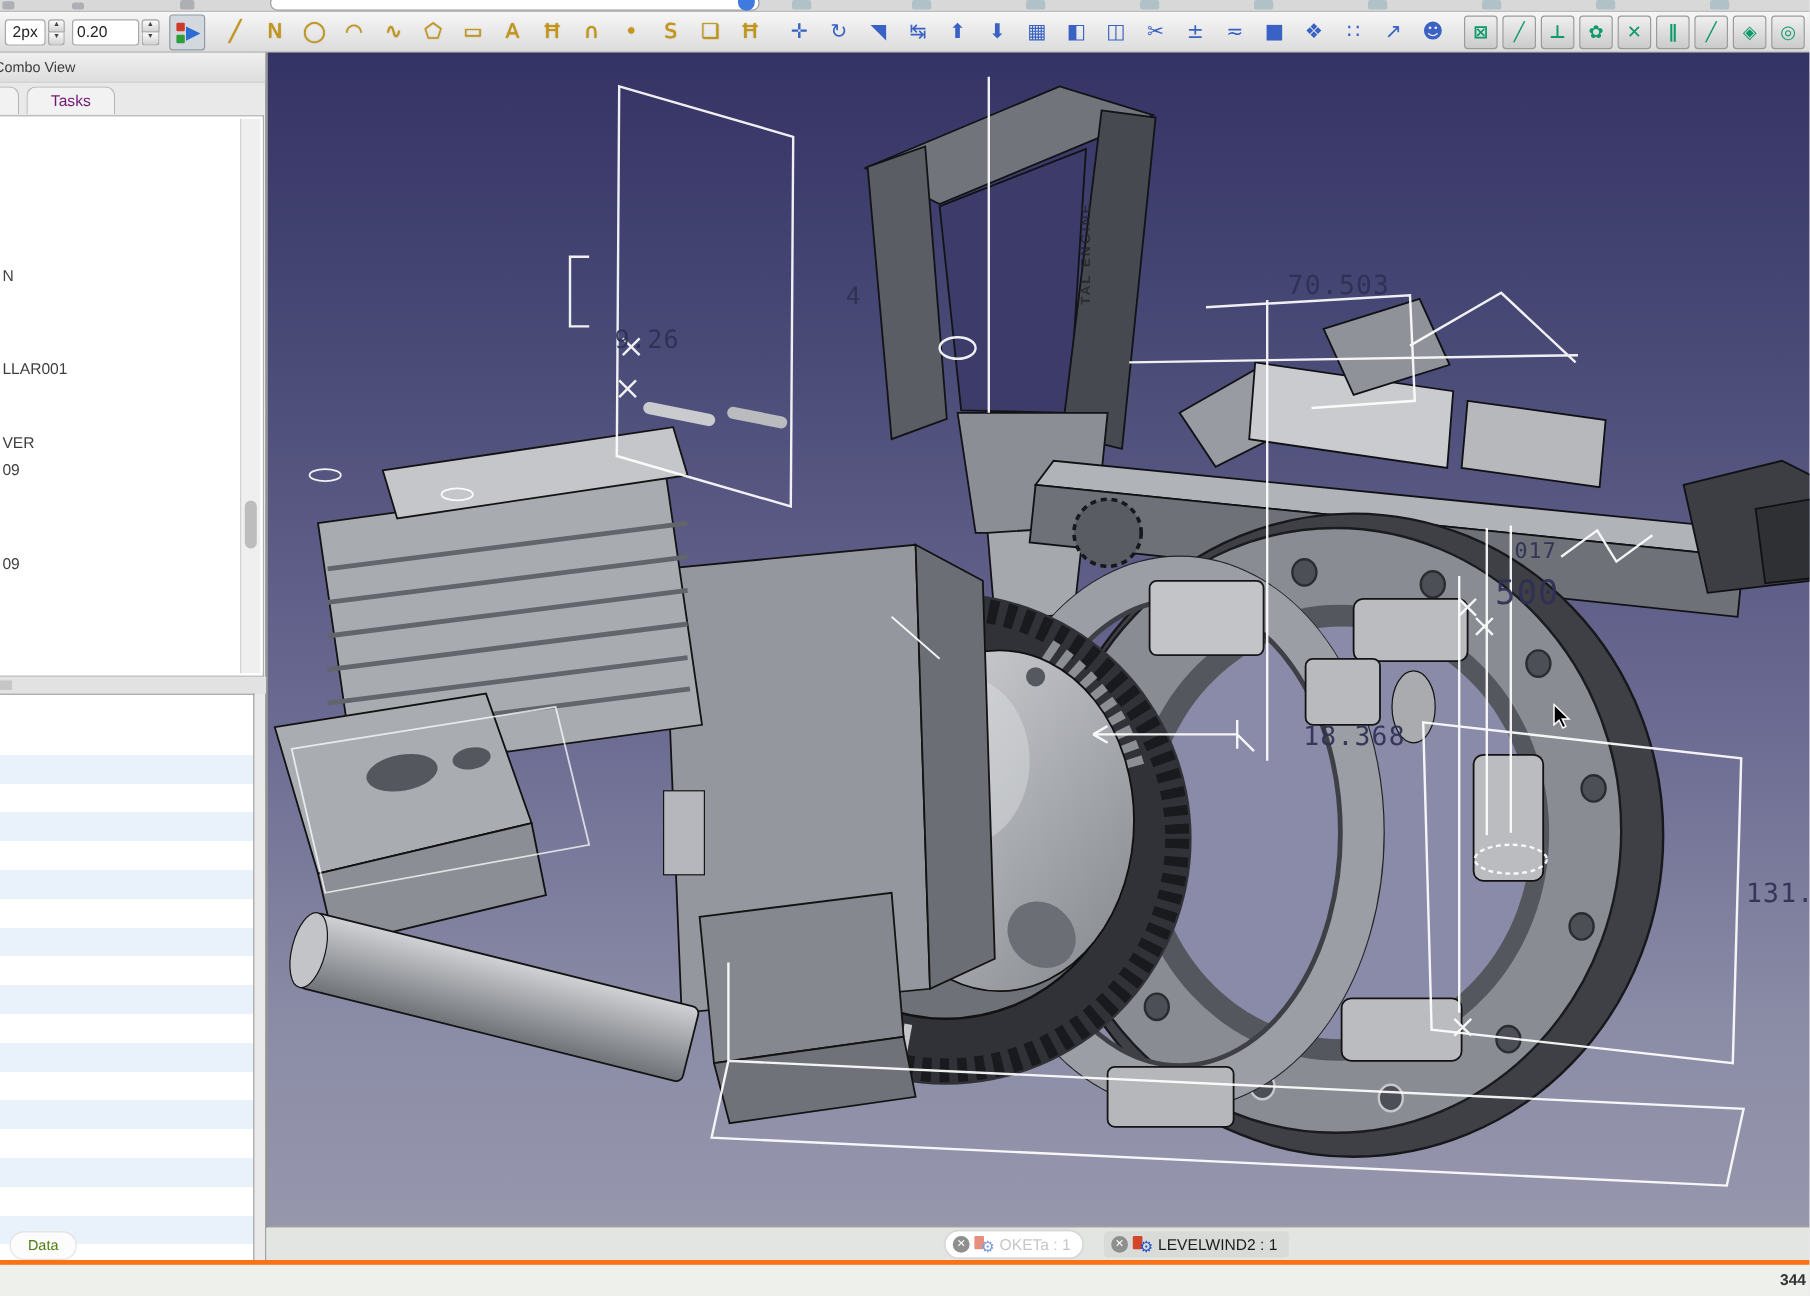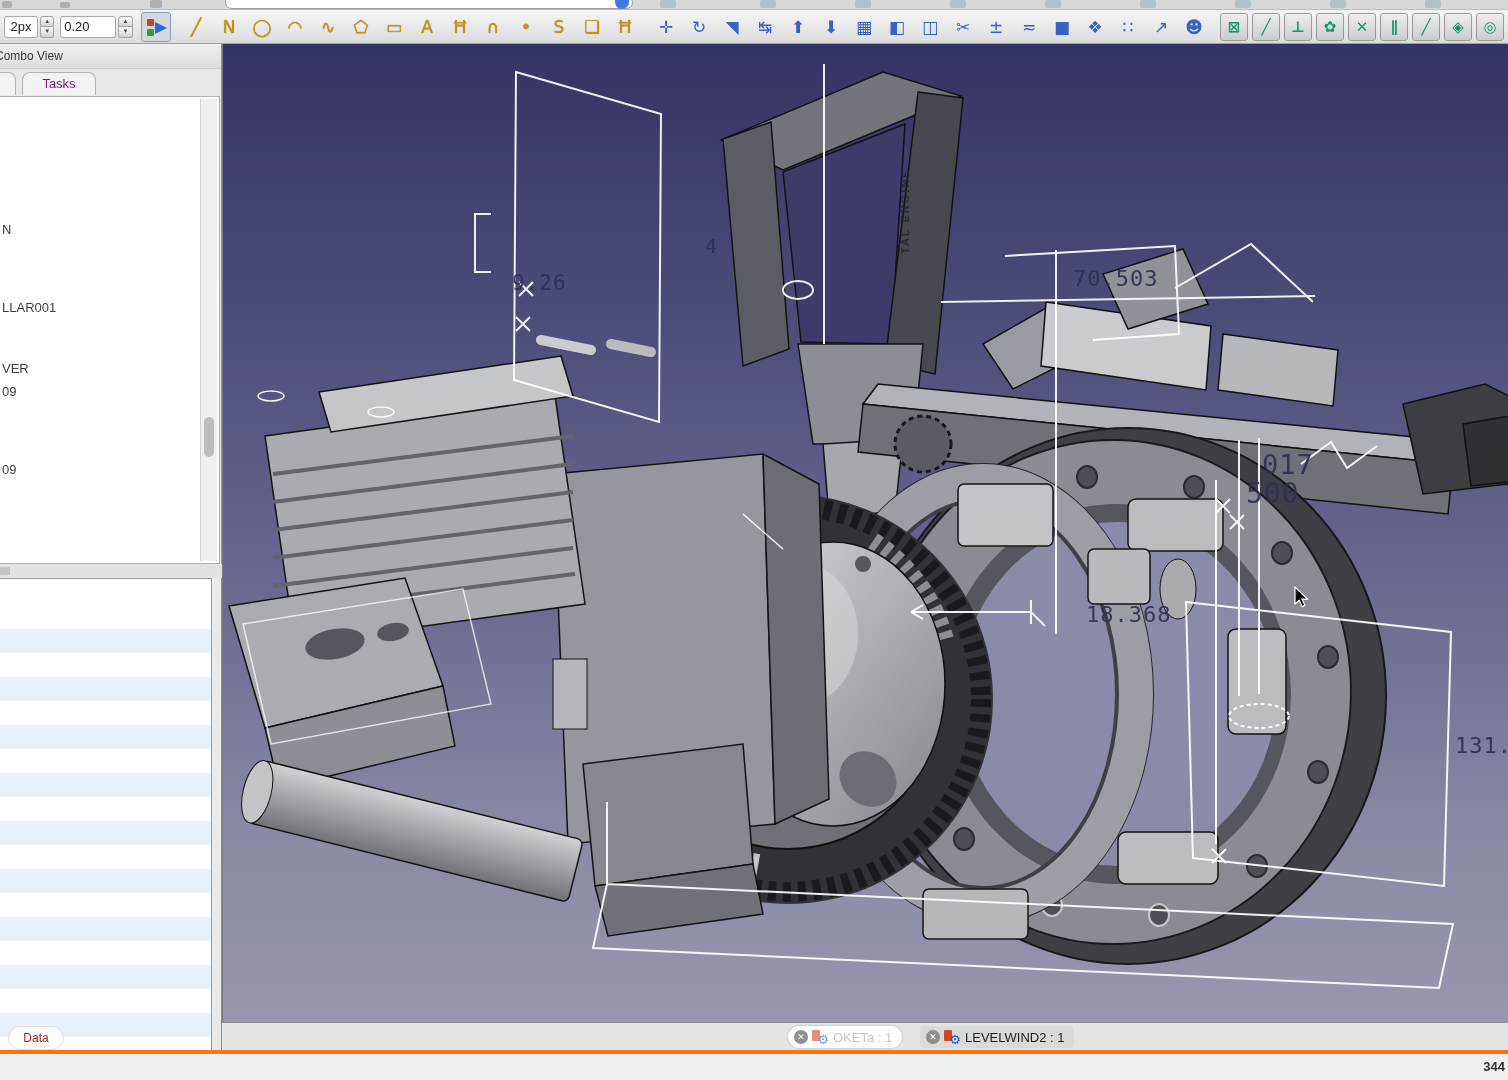--- a/index.html
+++ b/index.html
@@ -69,21 +69,21 @@
   #tree-thumb { position:absolute; left:3px; top:318px; width:10px; height:40px;
                 background:#bdbdbd; border-radius:5px; }
   #splitter { position:absolute; left:0; top:520px; width:222px; height:14px; background:#e2e2e2; }
   #splitter-grip { position:absolute; left:0; top:3px; width:10px; height:8px; background:#c6c6c6; }
   #striped-list { position:absolute; left:0; top:534px; width:212px; height:482px;
                   background:#ffffff; border:1px solid #9b9b9b; border-left:none; overflow:hidden; }
   #stripes { position:absolute; left:0; top:50px; right:0; bottom:2px;
              background:repeating-linear-gradient(180deg,#e9f1fa 0 24px,#ffffff 24px 48px); }
   #data-button { position:absolute; left:8px; top:982px; width:56px; height:24px;
                  background:#fcfcfc; border:1px solid #e2e2e2; border-radius:12px;
-                 font:12px "Liberation Sans",sans-serif; color:#b91c1c; text-align:center;
+                 font:12px "Liberation Sans",sans-serif; color:#4d7c0f; text-align:center;
                  line-height:22px; }
 
   
   #viewport { position:absolute; left:222px; top:44px; width:1286px; height:979px;
               background:linear-gradient(180deg,#333264 0%,#45447311 0%),
                          linear-gradient(180deg,#333264 0%,#4a4a77 25%,#6b6b93 55%,#8f90a9 82%,#9c9db1 100%);
               border-left:1px solid #777; border-bottom:1px solid #8a8a8a; overflow:hidden; }
   #model-svg { position:absolute; left:0; top:0; }
   .dim-label { position:absolute; font-family:"DejaVu Sans Mono",monospace; color:#2e3054;
                opacity:.92; white-space:nowrap; letter-spacing:1px; }
@@ -366,22 +366,22 @@
         <path d="M520,470 L560,505" stroke-width="1.5"></path>
         <path d="M20,580 L240,545 L268,660 L48,700 Z" stroke-width="1.5" opacity=".8"></path>
       </g>
     </svg>
 
     <div id="embossed">TAL ENGINE</div>
 
     <div id="dim-layer">
         <div class="dim-label" style="left: 289px; top: 227px; font-size: 21px;">9.26</div>
         <div class="dim-label" style="left: 482px; top: 190px; font-size: 20px;">4</div>
-        <div class="dim-label" style="left: 850px; top: 182px; font-size: 22px; margin-top: 40px;">70.503</div>
-        <div class="dim-label" style="left: 1039px; top: 405px; font-size: 27px;">017</div>
+        <div class="dim-label" style="left: 850px; top: 182px; font-size: 22px;">70.503</div>
+        <div class="dim-label" style="left: 1039px; top: 405px; font-size: 18px;">017</div>
         <div class="dim-label" style="left: 1023px; top: 433px; font-size: 28px;">500</div>
         <div class="dim-label" style="left: 833px; top: 558px; font-size: 22px; margin-left: 30px;">18.368</div>
         <div class="dim-label" style="left: 1232px; top: 689px; font-size: 22px;">131.</div>
       </div>
 
     <div id="cursor">
       <svg width="16" height="22" viewBox="0 0 16 22">
         <path d="M1,1 L1,18 L5.2,14.2 L8.3,20.6 L10.9,19.3 L7.9,13.1 L13.5,13.1 Z" fill="#000000" stroke="#ffffff" stroke-width="1.2"></path>
       </svg>
     </div>

